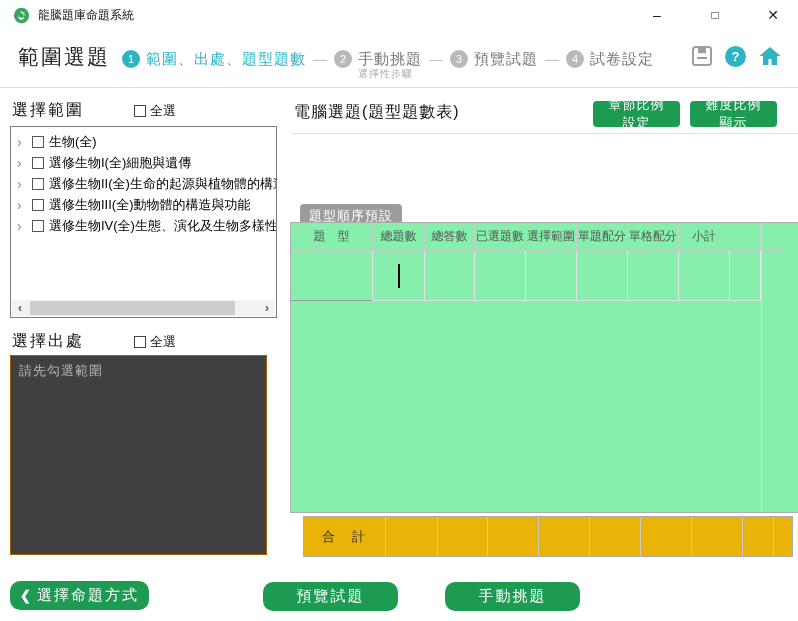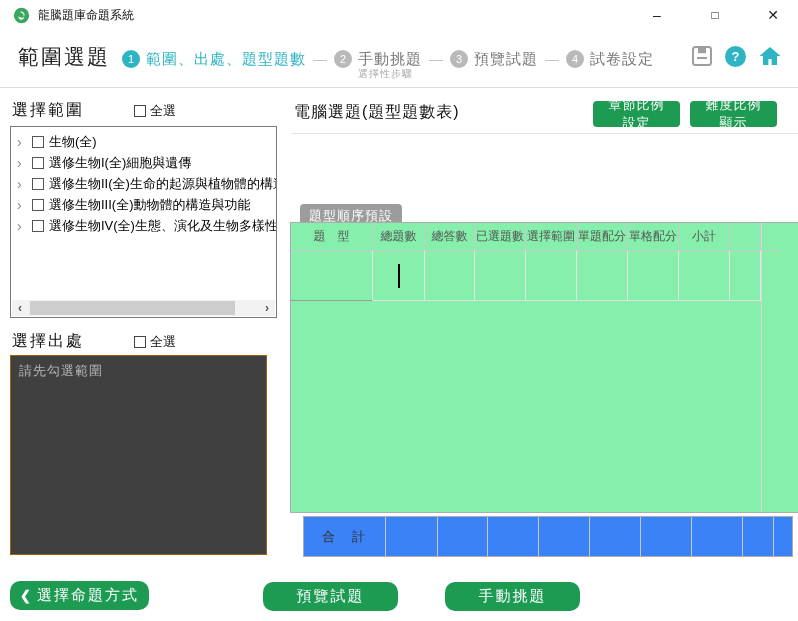--- a/index.html
+++ b/index.html
@@ -97,21 +97,21 @@
   .trow { height:50px; }
   .trow .tcell { border-right:1px solid #e4e4e4; border-bottom:1px solid #e0e0e0;
     display:flex; align-items:center; justify-content:center; }
   .trow .tcell.first { border-bottom:1px solid #9b9b9b; }
   .trow .tcell.gutter { border-right:none; border-bottom:none; }
   .caret { width:2px; height:24px; background:#000; }
   .gutter-line { position:absolute; left:470px; top:0; bottom:0;
     border-left:1px solid #d9d9d9; }
 
   .footer-box { position:absolute; left:303px; top:516px; width:490px; height:41px;
-    border:1px solid #adadad; background:#3b82f6; }
+    border:1px solid #adadad; background:#eab308; }
   .footer-box .tgrid { height:100%; }
   .footer-box .tcell { border-right:1px solid #c9c9c9; font-size:13px; color:#333;
     display:flex; align-items:center; justify-content:center; letter-spacing:2px; }
   .footer-box .tcell.gutter { border-right:none; }
 
   
   .btn-big { position:absolute; top:582px; height:29px; background:#1e9b53;
     color:#fff; font-size:15px; border:none; border-radius:10px;
     display:flex; align-items:center; justify-content:center; letter-spacing:2px; }
   .btn-back { left:10px; width:139px; top:581px; gap:6px; }

